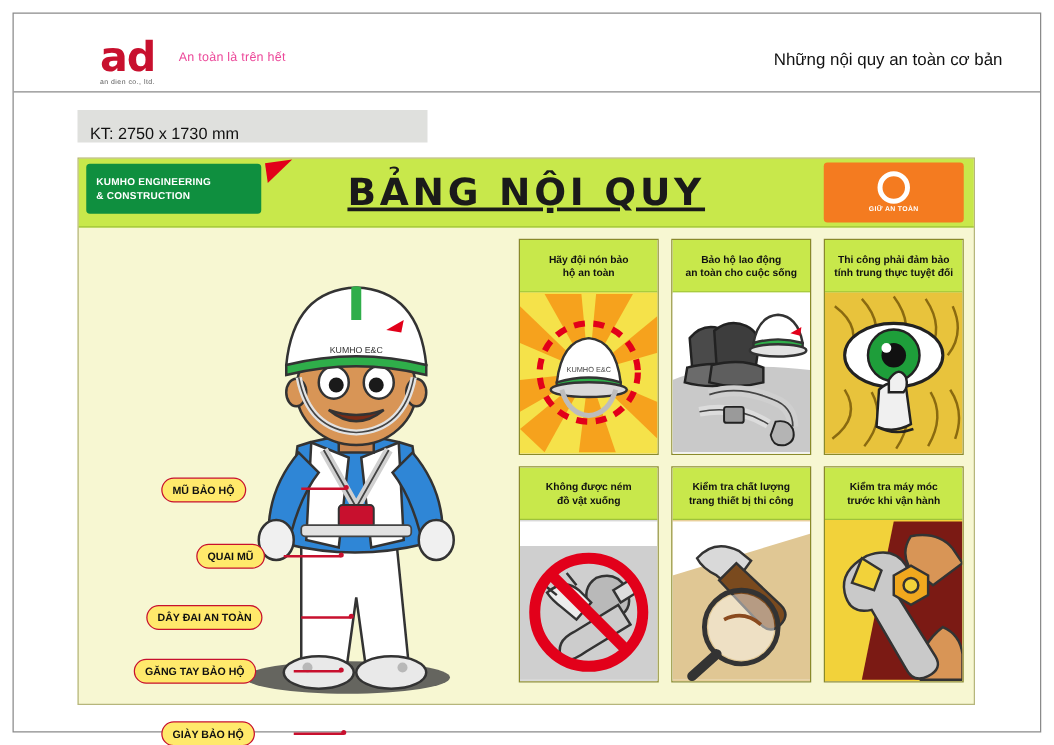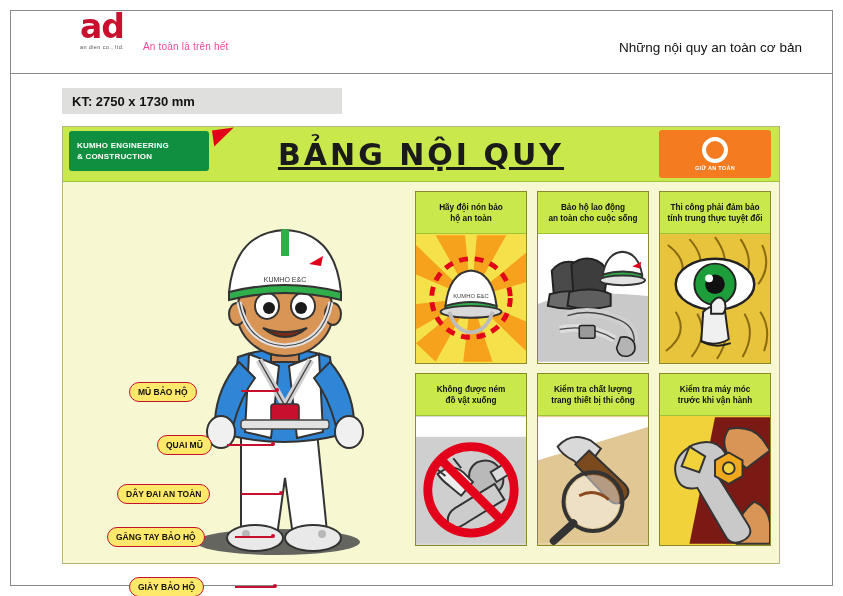--- a/index.html
+++ b/index.html
@@ -23,21 +23,21 @@
   }
 
   
   .hdr {
     position: absolute;
     left: 11px; top: 11px;
     width: 821px; height: 62px;
     display: flex; align-items: center;
   }
   .logo-wrap {
-    position: absolute; left: 60px; top: 1px;
+    position: absolute; left: 60px; top: 20px;
     width: 62px; height: 46px;
     text-align: center;
   }
   .logo-mark {
     font-family: "DejaVu Sans", sans-serif;
     font-size: 33px; font-weight: bold;
     color: #c8102e; line-height: 30px;
     letter-spacing: -1px;
   }
   .logo-sub {
@@ -56,23 +56,22 @@
     position: absolute; left: 11px; top: 73px;
     width: 821px; height: 1px; background: #8a8a8a;
   }
 
   
   .kt-band {
     position: absolute;
     left: 62px; top: 88px;
     width: 280px; height: 26px;
     background: #dfe0dd;
-    display: flex; align-items: center;
+    display: flex; align-items: flex-end;
     padding-left: 10px;
-    font-weight: bold;
   }
   .kt-text { font-size: 13px; color: #111; }
 
   
   .poster {
     position: absolute;
     left: 62px; top: 126px;
     width: 718px; height: 438px;
     background: #f7f7d2;
     border: 1px solid #b6b67c;

